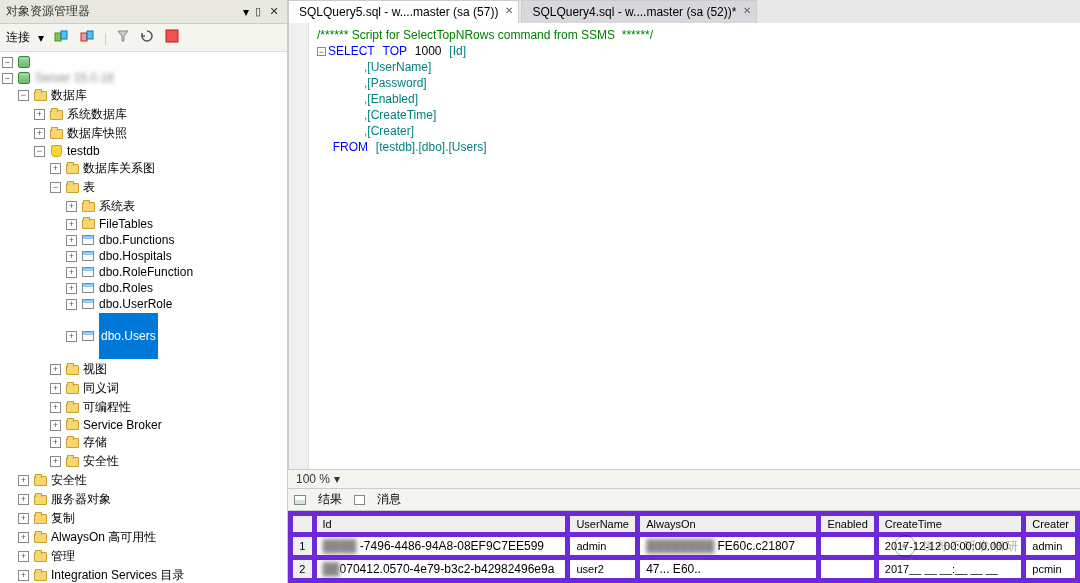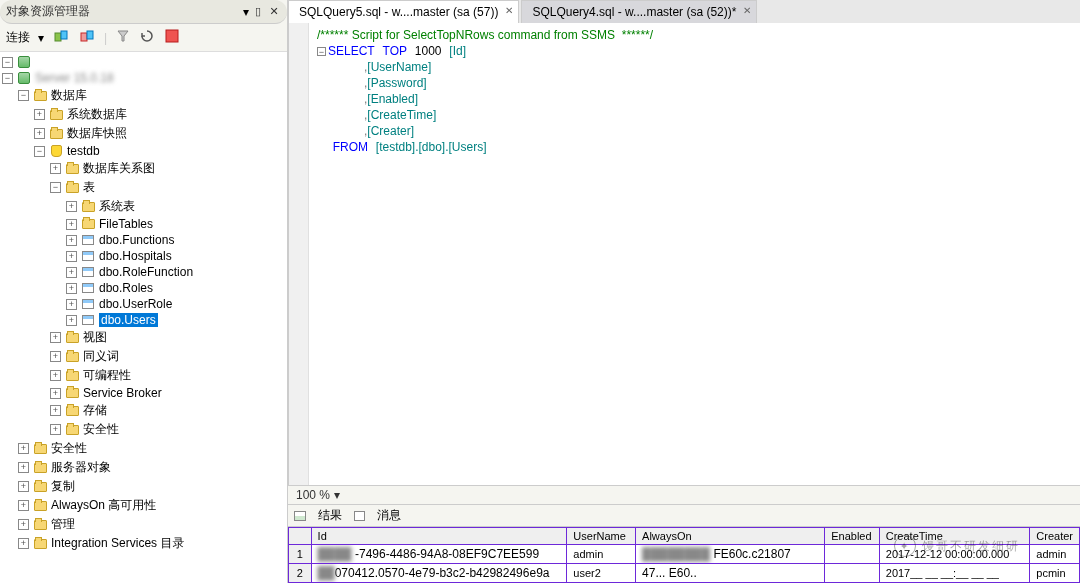--- a/index.html
+++ b/index.html
@@ -1,38 +1,38 @@
 <!DOCTYPE html>
 <html><head>
 <meta charset="utf-8">
 <style>
 * { margin: 0; padding: 0; box-sizing: border-box; font-family: "Microsoft YaHei", "Segoe UI", Tahoma, sans-serif; font-size: 12px; }
 body { background: #fff; display: flex; width: 1080px; height: 583px; overflow: hidden; }
 
 
 .explorer { width: 288px; background: #f5f5f0; border-right: 1px solid #ccc; display: flex; flex-direction: column; }
-.explorer-header { background: #e8e8e0; padding: 3px 6px; display: flex; align-items: center; justify-content: space-between; border-bottom: 1px solid #ccc; border-radius: 12px; }
+.explorer-header { background: #e8e8e0; padding: 3px 6px; display: flex; align-items: center; justify-content: space-between; border-bottom: 1px solid #ccc; }
 .explorer-title { font-weight: normal; color: #333; }
 .explorer-header-icons { display: flex; gap: 2px; }
 .pin-icon, .close-x { width: 14px; height: 14px; cursor: pointer; color: #333; font-size: 11px; display: flex; align-items: center; justify-content: center; }
 .toolbar { background: #f5f5f0; padding: 3px 6px; display: flex; align-items: center; gap: 8px; border-bottom: 1px solid #ddd; }
 .toolbar-btn { cursor: pointer; padding: 2px; }
 .tree { flex: 1; overflow: auto; background: #fff; padding: 2px 0; }
 .tree-node { display: flex; align-items: center; padding: 1px 0; white-space: nowrap; cursor: default; }
 .tree-indent { display: inline-block; }
 .expander { width: 11px; height: 11px; border: 1px solid #888; background: #fff; display: inline-flex; align-items: center; justify-content: center; font-size: 9px; line-height: 1; cursor: pointer; margin-right: 3px; color: #555; }
 .tree-icon { width: 16px; height: 14px; display: inline-flex; align-items: center; justify-content: center; margin-right: 3px; }
 .folder { width: 13px; height: 10px; background: #f7d774; border: 1px solid #c9a227; border-radius: 1px; position: relative; }
 .folder::before { content: ''; position: absolute; top: -3px; left: 0; width: 5px; height: 3px; background: #f7d774; border: 1px solid #c9a227; border-bottom: none; }
 .server-icon { width: 12px; height: 12px; background: linear-gradient(#a5d6a7,#66bb6a); border: 1px solid #388e3c; border-radius: 2px; }
 .db-icon { width: 11px; height: 12px; background: #fdd835; border: 1px solid #c9a227; border-radius: 2px 2px 4px 4px; }
 .table-icon { width: 12px; height: 10px; background: #fff; border: 1px solid #888; position: relative; }
 .table-icon::before { content: ''; position: absolute; top: 0; left: 0; right: 0; height: 3px; background: #90caf9; }
 .tree-label { color: #000; }
-.tree-label.selected { background: #0078d7; color: #fff; padding: 0 2px; }
+.tree-label.selected { background: #0078d7; color: #fff; padding: 16px 2px; }
 
 
 .main { flex: 1; display: flex; flex-direction: column; background: #6d28d9; }
 .tabs { display: flex; background: #e8e8e8; }
 .tab { padding: 4px 20px 4px 10px; background: #fff; border: 1px solid #ccc; border-bottom: none; margin-right: 2px; cursor: pointer; position: relative; font-size: 11px; }
 .tab.inactive { background: #d8d8dc; }
 .tab-close { position: absolute; right: 5px; top: 4px; font-size: 10px; color: #666; }
 
 
 .editor-wrap { flex: 1; display: flex; background: #fff; border-left: 1px solid #ccc; }
@@ -48,21 +48,21 @@
 
 .zoom { background: #f5f5f0; padding: 2px 8px; border-top: 1px solid #ccc; border-bottom: 1px solid #ccc; color: #333; display: flex; align-items: center; gap: 4px; }
 
 
 .results-tabs { background: #f5f5f0; padding: 2px 6px; display: flex; gap: 12px; border-bottom: 1px solid #ccc; }
 .results-tab { display: flex; align-items: center; gap: 12px; cursor: pointer; }
 .grid-icon { width: 12px; height: 10px; border: 1px solid #888; background: linear-gradient(#fff 50%, #cfe8cf 50%); }
 .msg-icon { width: 11px; height: 10px; border: 1px solid #888; background: #fff; }
 .results { background: #fff; }
 .results table { border-collapse: collapse; width: 100%; }
-.results th, .results td { border: 1px solid #6d28d9; padding: 2px 6px; text-align: left; font-size: 11px; white-space: nowrap; overflow: hidden; }
+.results th, .results td { border: 5px solid #6d28d9; padding: 2px 6px; text-align: left; font-size: 11px; white-space: nowrap; overflow: hidden; }
 .results th { background: #efefef; font-weight: normal; }
 .results .rownum { background: #efefef; width: 24px; text-align: center; }
 .obscured { filter: blur(2px); color: #888; }
 .watermark { position: absolute; right: 60px; bottom: 26px; color: rgba(0,0,0,0.35); font-size: 16px; letter-spacing: 2px; pointer-events: none; display:flex; align-items:center; gap:6px;}
 .wm-bubble { width:22px; height:22px; border:1px solid rgba(0,0,0,0.35); border-radius:50%; display:flex;align-items:center;justify-content:center;font-size:11px;}
 </style>
 </head>
 <body>
 
 <div class="explorer">

